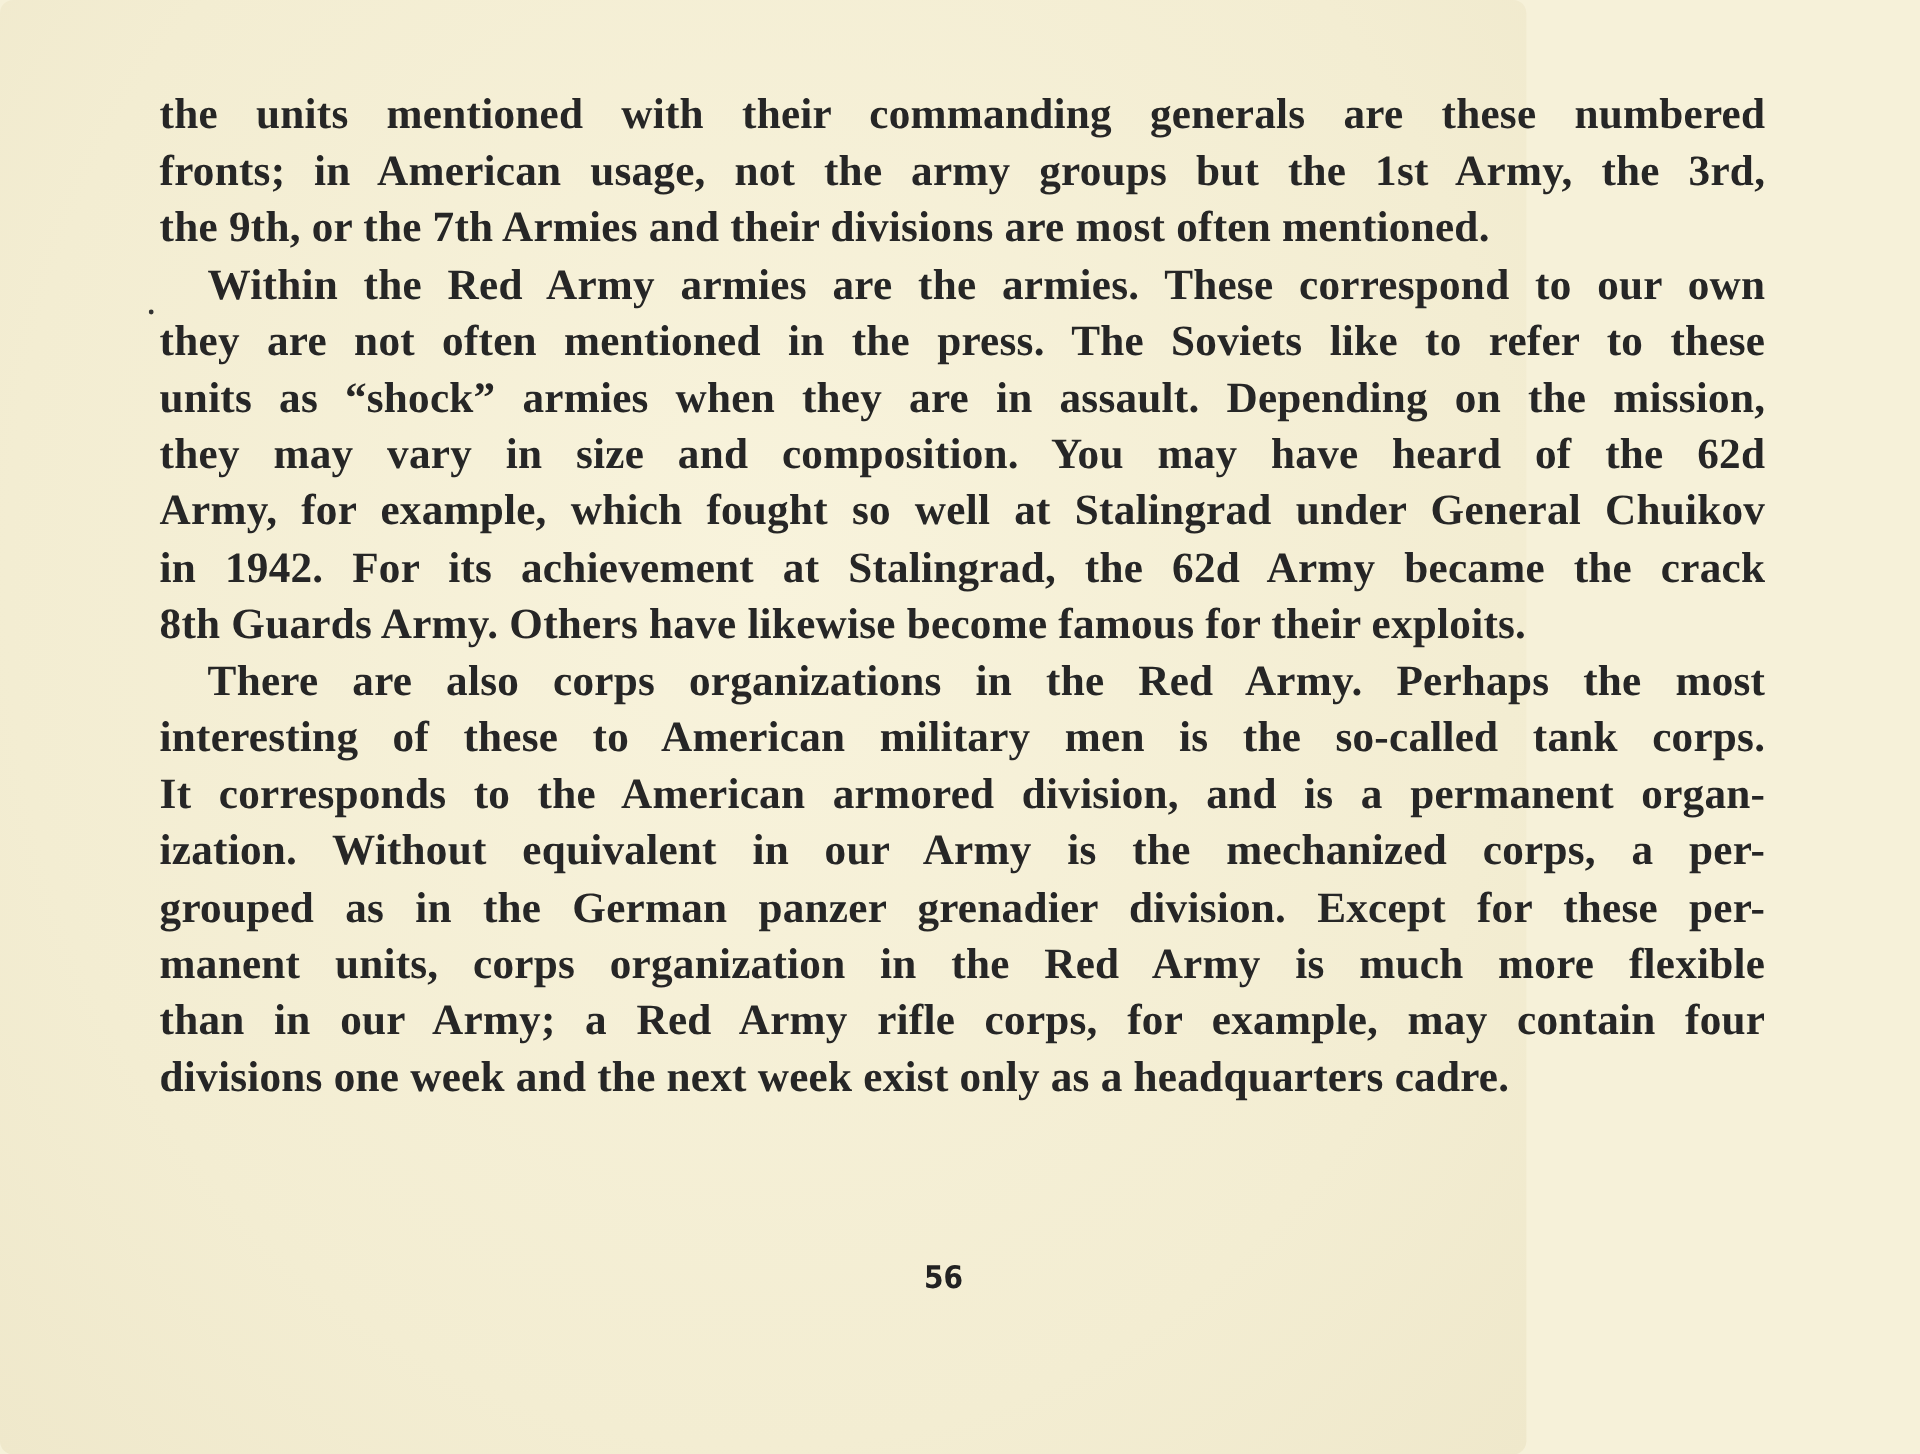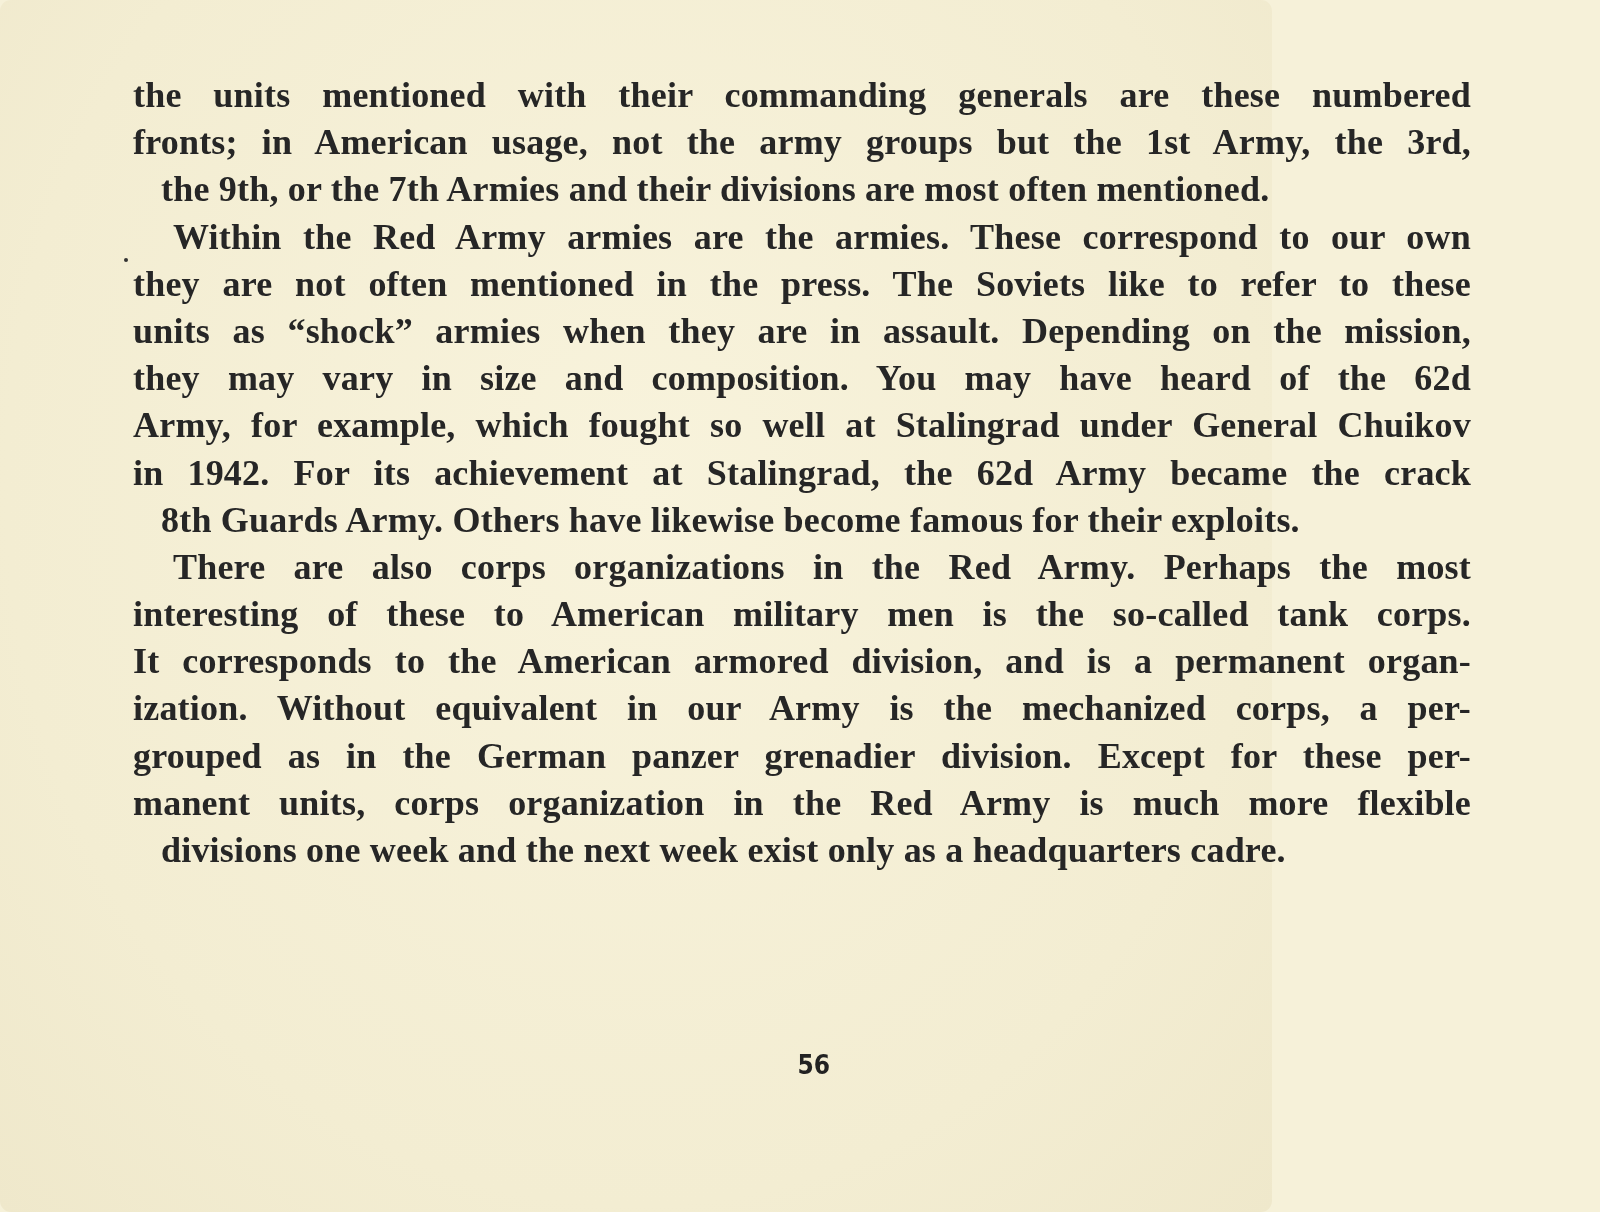--- a/index.html
+++ b/index.html
@@ -11,25 +11,25 @@
     position:relative;
   }
   .page { position:absolute; left:0; top:0; width:1272px; height:1212px;
     background: radial-gradient(ellipse at 50% 40%, #f8f3dc 0%, #f3edd2 70%, #efe8cb 100%); border-radius: 11px; }
   .text-block { position:absolute; left:133px; top:72px; width:1338px; }
   .line {
     display:block; height:47.2px; line-height:47.2px;
     font-size:36px; font-weight:bold; white-space:nowrap;
     text-align:justify; text-align-last:justify; letter-spacing:0.2px;
   }
-  .line.last { text-align-last:left;margin-left:28px; }
+  .line.last { text-align-last:left; }
   .line.indent { padding-left:40px; }
   .em { }
   .page-number {
-    position:absolute; left:770px; top:1050px; width:60px; text-align:right;
+    position:absolute; left:770px; top:1050px; width:60px; text-align:left;
     font-family:"DejaVu Sans Condensed","DejaVu Sans",sans-serif; font-weight:bold; font-size:26px; color:#222;
   }
   .dot { position:absolute; left:124px; top:258px; width:4px; height:4px; border-radius:50%; background:#333; }
 </style>
 </head>
 <body>
 
 <div class="page">
   <div class="dot"></div>
   <div class="text-block" id="text-block">
@@ -42,16 +42,17 @@
       <span class="line"><span>they may vary in size and composition.  You may have heard of the 62d</span></span>
       <span class="line"><span>Army, for example, which fought so well at Stalingrad under General Chuikov</span></span>
       <span class="line"><span>in 1942.  For its achievement at Stalingrad, the 62d Army became the crack</span></span>
       <span class="line last"><span>8th Guards Army.  Others have likewise become famous for their exploits.</span></span>
       <span class="line indent"><span>There are also corps organizations in the Red Army.  Perhaps the most</span></span>
       <span class="line"><span>interesting of these to American military men is the so-called </span><span class="em">tank corps.</span></span>
       <span class="line"><span>It corresponds to the American armored division, and is a permanent organ-</span></span>
       <span class="line"><span>ization.  Without equivalent in our Army is the </span><span class="em">mechanized corps,</span><span> a per-</span></span>
       <span class="line"><span>grouped as in the German panzer grenadier division.  Except for these per-</span></span>
       <span class="line"><span>manent units, corps organization in the Red Army is much more flexible</span></span>
+      <span class="line"><span>than in our Army; a Red Army </span><span class="em">rifle corps,</span><span> for example, may contain four</span></span>
       <span class="line last"><span class="em">divisions</span><span> one week and the next week exist only as a headquarters cadre.</span></span>
     </div>
   <div class="page-number">56</div>
 </div>
 
 </body></html>

